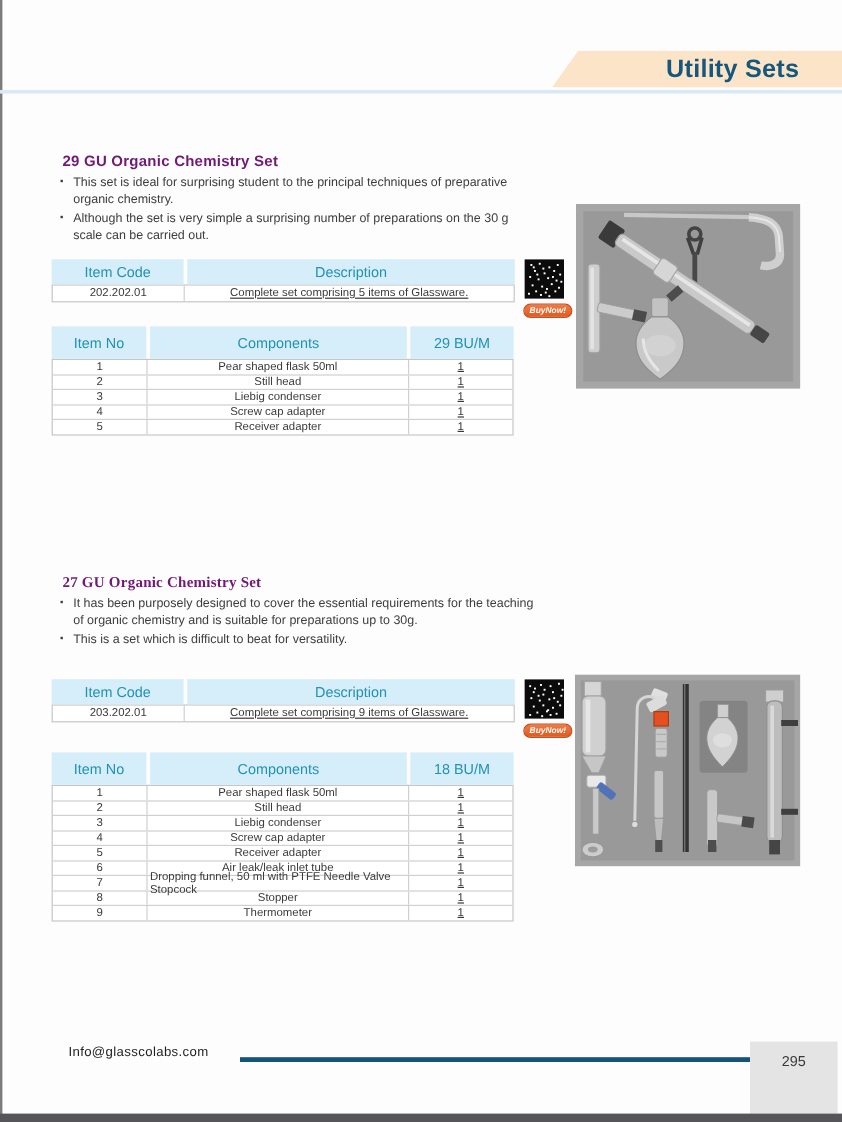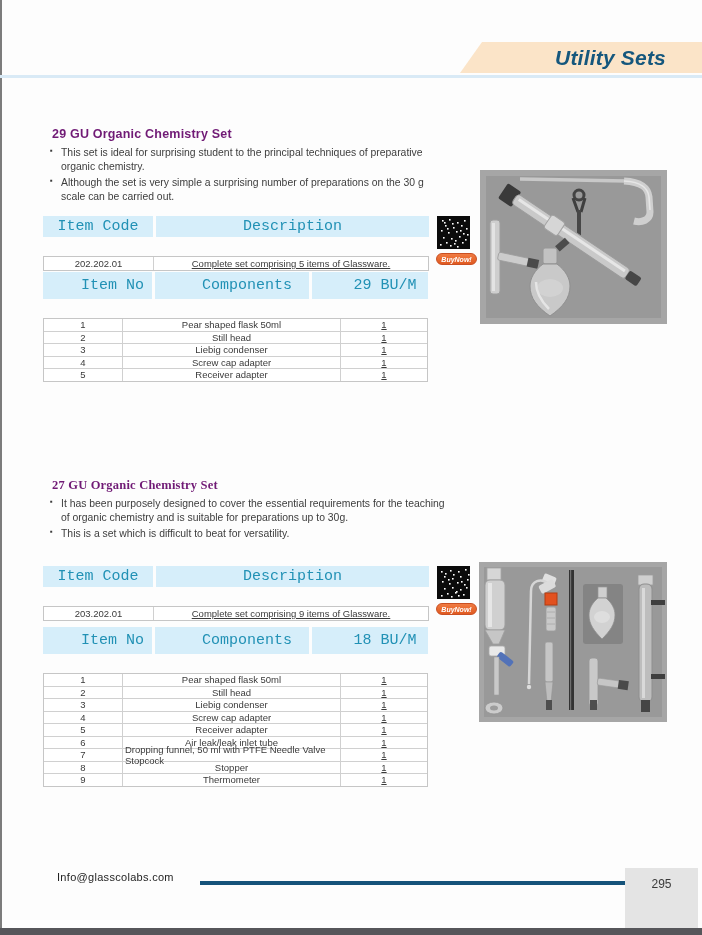--- a/index.html
+++ b/index.html
@@ -10,44 +10,44 @@
   }
   .edge-left { position:absolute; left:0; top:0; width:2px; height:100%; background:#7c7c7c; }
   .bottom-bar { position:absolute; left:0; bottom:0; width:100%; height:7px; background:#56565a; }
 
   
   .header-band {
     position:absolute; left:460px; top:42px; width:242px; height:31px;
     background:#fbe4c8;
     clip-path:polygon(22px 0, 100% 0, 100% 100%, 0 100%);
     display:flex; align-items:center; justify-content:flex-end;
-    padding-right:36px; box-sizing:border-box;font-style:italic;
+    padding-right:36px; box-sizing:border-box;
   }
   .header-title { font-size:21px; font-weight:bold; color:#15577d; letter-spacing:0.2px; }
   .header-rule { position:absolute; left:0; top:75px; width:100%; height:3px; background:#d9eaf6; }
 
   
   .sec-title { position:absolute; font-size:12.5px; color:#701a75; font-weight:bold; letter-spacing:0.2px; }
   .bullets { position:absolute; list-style:none; margin:0; padding:0; width:392px; }
   .bullets li {
     position:relative; padding-left:11px; margin-bottom:3px;
     font-size:10.4px; line-height:1.32; color:#3d3d3d;
   }
   .bullets li::before { content:"▪"; position:absolute; left:0; top:0; font-size:8px; color:#3d3d3d; }
 
   
   .dtable { position:absolute; }
   .dt-head { display:flex; gap:3px; }
   .dt-hcell {
-    background:#d6eefa; color:#2191b5; font-size:15px;
-    display:flex; align-items:center; justify-content:center;font-family:Liberation Mono, monospace;
+    background:#d6eefa; color:#2191b5; font-size:12px;
+    display:flex; align-items:center; justify-content:center;
   }
   .code .dt-hcell { height:21px; }
-  .comp .dt-hcell { height:27px;padding-left:30px; }
-  .dt-body { margin-top:19px; border:1px solid #c6c6c6; background:#fff; }
+  .comp .dt-hcell { height:27px; }
+  .dt-body { margin-top:0; border:1px solid #c6c6c6; background:#fff; }
   .trow { display:flex; border-bottom:1px solid #d0d0d0; }
   .trow:last-child { border-bottom:none; }
   .tcell {
     font-size:9.5px; color:#3a3a3a; box-sizing:border-box;
     display:flex; align-items:center; justify-content:center;
     border-right:1px solid #d0d0d0; padding:0 2px; height:11.5px;
   }
   .code .tcell { height:13px; }
   .tcell:last-child { border-right:none;text-decoration:underline; }
 

